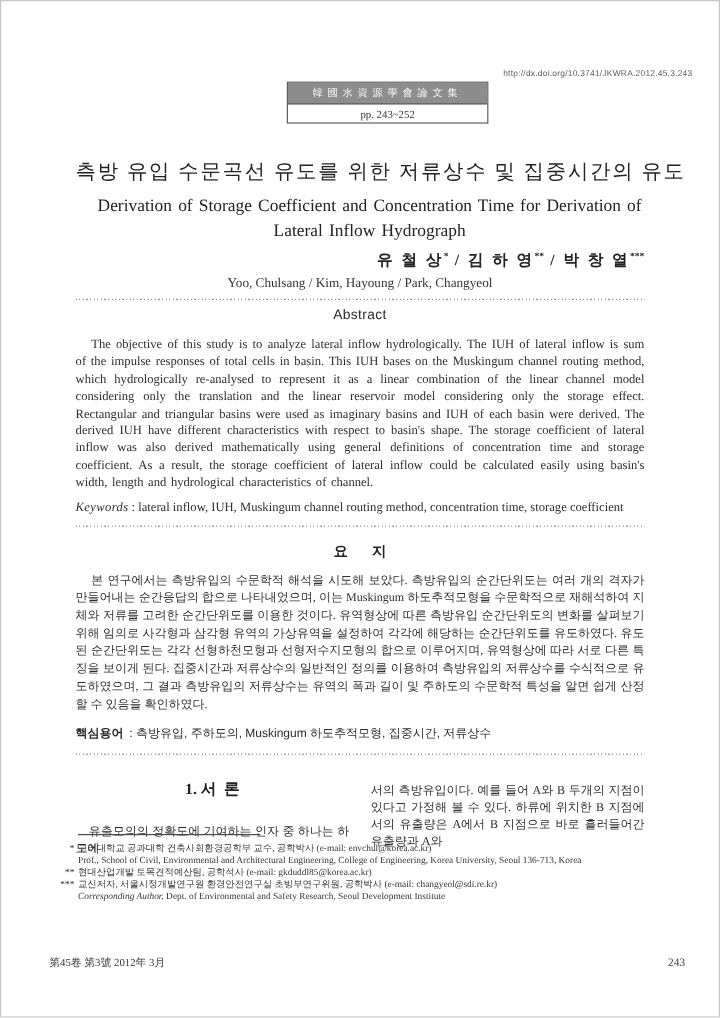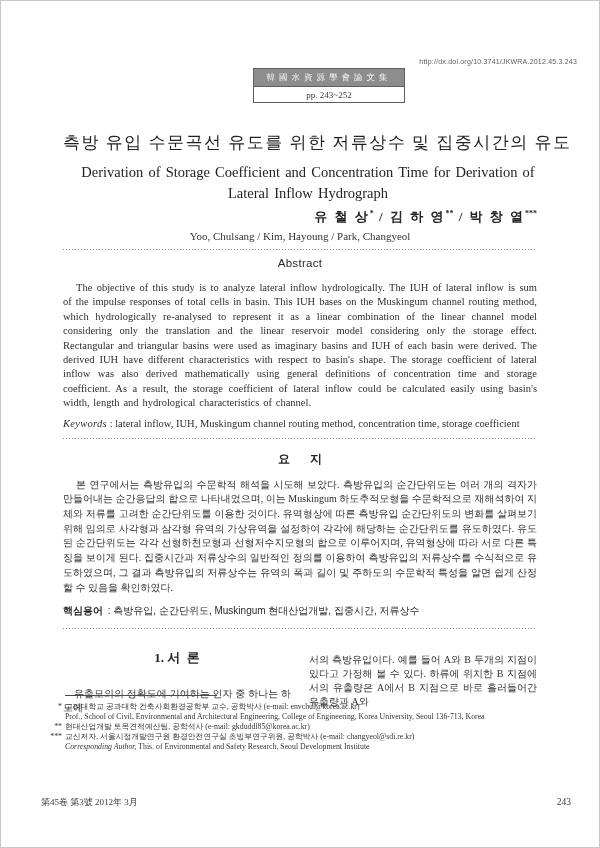--- a/index.html
+++ b/index.html
@@ -11,21 +11,21 @@
   }
   .sans { font-family:"Liberation Sans","DejaVu Sans",sans-serif; }
 
   .doi {
     position:absolute; top:57px; right:22px;
     font-family:"Liberation Sans","DejaVu Sans",sans-serif;
     font-size:7px; color:#5a5a5a; letter-spacing:0.2px;
   }
 
   .jbox {
-    position:absolute; top:67px; left:252px; width:152px;
+    position:absolute; top:67px; left:238px; width:168px;
     border:1px solid #5f5f5f; text-align:center; box-sizing:border-box;
   }
   .jbox-name {
     background:#8d8d8d; color:#f7f7f7; font-size:8.5px; letter-spacing:4px;
     padding:3px 0 2px 0; border-bottom:1px solid #5f5f5f; white-space:nowrap;
   }
   .jbox-vol { font-size:9px; padding:2.5px 0; border-bottom:1px solid #5f5f5f; color:#3a3a3a; }
   .jbox-pp  { font-size:9px; padding:2.5px 0; color:#3a3a3a; }
 
   .main { position:absolute; top:0; left:62px; right:62px; }
@@ -130,21 +130,21 @@
     <div class="abs-head sans">Abstract</div>
     <div class="abs-body">The objective of this study is to analyze lateral inflow hydrologically. The IUH of lateral inflow is sum of the impulse responses of total cells in basin. This IUH bases on the Muskingum channel routing method, which hydrologically re-analysed to represent it as a linear combination of the linear channel model considering only the translation and the linear reservoir model considering only the storage effect. Rectangular and triangular basins were used as imaginary basins and IUH of each basin were derived. The derived IUH have different characteristics with respect to basin's shape. The storage coefficient of lateral inflow was also derived mathematically using general definitions of concentration time and storage coefficient. As a result, the storage coefficient of lateral inflow could be calculated easily using basin's width, length and hydrological characteristics of channel.</div>
 
     <div class="kw-line"><i>Keywords</i><span> : </span><span>lateral inflow, IUH, Muskingum channel routing method, concentration time, storage coefficient</span></div>
 
     <div class="dotted d2"></div>
 
     <div class="yoji-head">요      지</div>
     <div class="ko-body">본 연구에서는 측방유입의 수문학적 해석을 시도해 보았다. 측방유입의 순간단위도는 여러 개의 격자가 만들어내는 순간응답의 합으로 나타내었으며, 이는 Muskingum 하도추적모형을 수문학적으로 재해석하여 지체와 저류를 고려한 순간단위도를 이용한 것이다. 유역형상에 따른 측방유입 순간단위도의 변화를 살펴보기 위해 임의로 사각형과 삼각형 유역의 가상유역을 설정하여 각각에 해당하는 순간단위도를 유도하였다. 유도된 순간단위도는 각각 선형하천모형과 선형저수지모형의 합으로 이루어지며, 유역형상에 따라 서로 다른 특징을 보이게 된다. 집중시간과 저류상수의 일반적인 정의를 이용하여 측방유입의 저류상수를 수식적으로 유도하였으며, 그 결과 측방유입의 저류상수는 유역의 폭과 길이 및 주하도의 수문학적 특성을 알면 쉽게 산정할 수 있음을 확인하였다.</div>
 
-    <div class="ko-kw"><b>핵심용어</b><span> : </span><span>측방유입, 순간단위도, Muskingum 현대산업개발, 집중시간, 저류상수</span></div>
+    <div class="ko-kw"><b>핵심용어</b><span> : </span><span>측방유입, 주하도의, Muskingum 하도추적모형, 집중시간, 저류상수</span></div>
 
     <div class="dotted d3"></div>
 
     <div class="cols">
       <div class="col">
         <div class="sec-head">1. 서  론</div>
         <div class="col-par left">유출모의의 정확도에 기여하는 인자 중 하나는 하도에</div>
       </div>
       <div class="col">
         <div class="col-par right">서의 측방유입이다. 예를 들어 A와 B 두개의 지점이 있다고 가정해 볼 수 있다. 하류에 위치한 B 지점에서의 유출량은 A에서 B 지점으로 바로 흘러들어간 유출량과 A와</div>
@@ -164,21 +164,21 @@
       </div>
 
       <div class="fn">
         <span class="fn-marker">**</span>
         <div class="fn-ko">현대산업개발 토목견적예산팀, 공학석사 (e-mail: gkduddl85@korea.ac.kr)</div>
       </div>
 
       <div class="fn">
         <span class="fn-marker">***</span>
         <div class="fn-ko">교신저자, 서울시정개발연구원 환경안전연구실 초빙부연구위원, 공학박사 (e-mail: changyeol@sdi.re.kr)</div>
-        <div class="fn-en"><i>Corresponding Author,</i><span> This. of Environmental and Safety Research, Seoul Development Institute</span></div>
+        <div class="fn-en"><i>Corresponding Author,</i><span> Dept. of Environmental and Safety Research, Seoul Development Institute</span></div>
       </div>
 
     </div>
   </div>
 
   <div class="footer">
     <span>第45卷 第3號 2012年 3月</span>
     <span class="pageno">243</span>
   </div>
 

